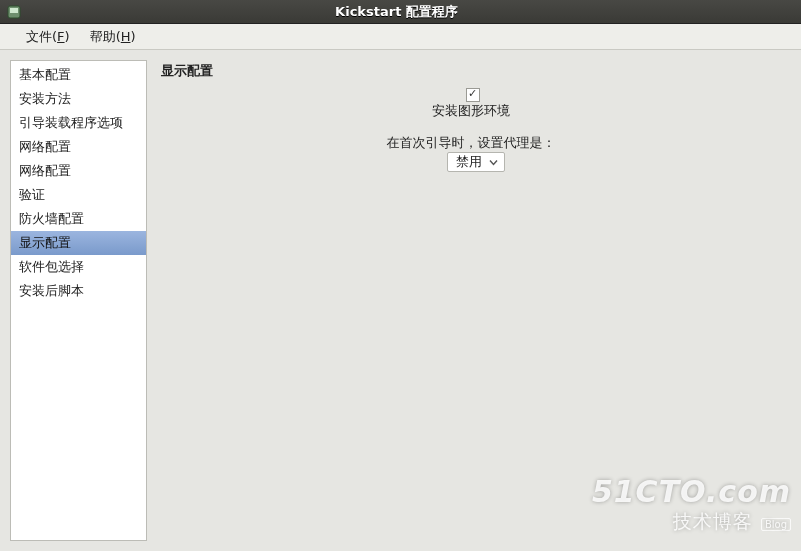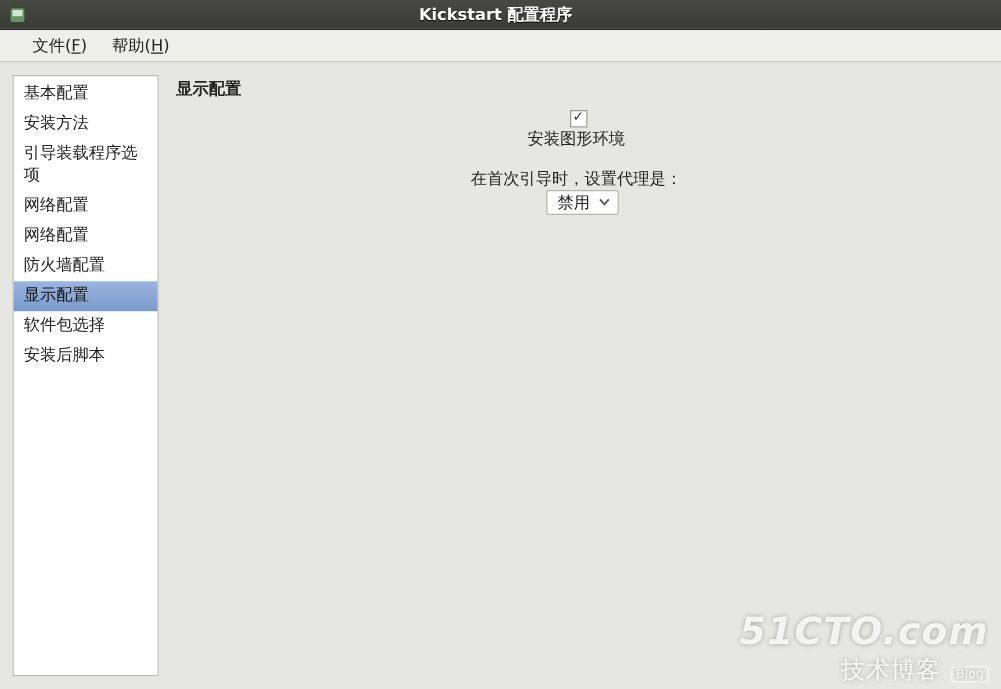--- a/index.html
+++ b/index.html
@@ -45,21 +45,21 @@
     padding: 3px 10px;
     cursor: default;
   }
   .menubar .menu-item u { text-decoration: underline; }
   .content {
     display: flex;
     padding: 10px;
     height: calc(551px - 24px - 26px);
   }
   .sidebar {
-    width: 117px;
+    width: 137px;
     background: #fff;
     border: 1px solid #bcbcb6;
     padding: 2px 0;
     margin-right: 14px;
   }
   .sidebar .nav-item {
     padding: 3px 8px;
     cursor: default;
     line-height: 18px;
   }
@@ -113,21 +113,21 @@
     min-width: 0;
   }
   .select .chevron {
     position: absolute;
     right: 6px; top: 50%;
     transform: translateY(-50%);
   }
   .watermark {
     position: absolute;
     right: 10px;
-    bottom: 2px;
+    bottom: 16px;
     text-align: right;
     color: rgba(255,255,255,0.85);
     text-shadow: 0 0 4px rgba(0,0,0,0.3);
     pointer-events: none;
   }
   .watermark .wm-main {
     font-size: 30px;
     font-weight: bold;
     font-style: italic;
     letter-spacing: 1px;
@@ -167,20 +167,21 @@
 </div>
 
 <div class="content">
 
   <div class="sidebar">
     <div class="nav-item">基本配置</div>
     <div class="nav-item">安装方法</div>
     <div class="nav-item">引导装载程序选项</div>
     <div class="nav-item">网络配置</div>
     <div class="nav-item">网络配置</div>
+    <div class="nav-item">验证</div>
     <div class="nav-item">防火墙配置</div>
     <div class="nav-item selected">显示配置</div>
     <div class="nav-item">软件包选择</div>
     <div class="nav-item">安装后脚本</div>
   </div>
 
   <div class="main">
     <div class="section-title">显示配置</div>
 
     <div class="form-row">

